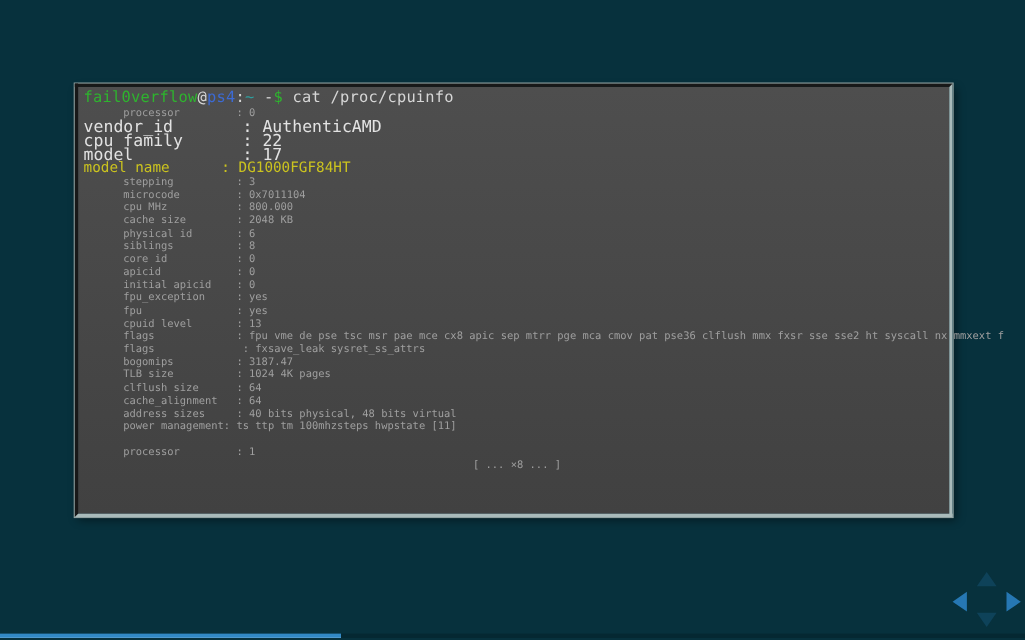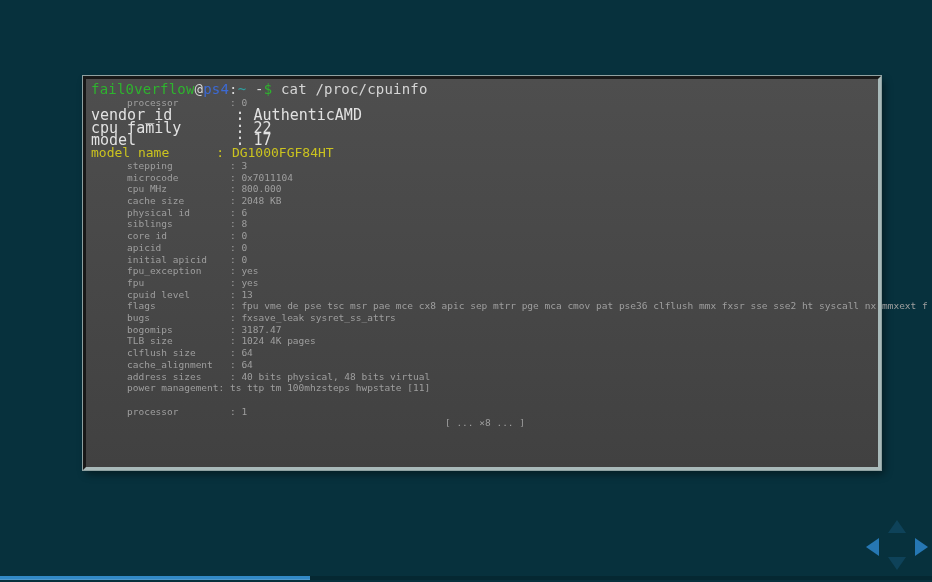--- a/index.html
+++ b/index.html
@@ -8,21 +8,21 @@
   body {
     background: #07313d;
     overflow: hidden;
     position: relative;
     font-family: "DejaVu Sans Mono", "Liberation Mono", monospace;
   }
   .stage { position: absolute; inset: 0; }
 
   .terminal {
     position: absolute;
-    left: 83px; top: 76px;
+    left: 68px; top: 76px;
     width: 798px; height: 394px;
     background: linear-gradient(#4e4e4e, #414141);
     border: 3px solid;
     border-color: #181818 #a9baba #a9baba #181818;
     box-shadow: 0 0 0 1px #8fa1a1, 3px 4px 8px rgba(0,0,0,0.45);
     padding: 2px 0 0 5px;
     overflow: visible;
   }
 
   .row { white-space: pre; display: block; }
@@ -119,21 +119,21 @@
         <div class="row small">cache size        : 2048 KB</div>
         <div class="row small">physical id       : 6</div>
         <div class="row small">siblings          : 8</div>
         <div class="row small">core id           : 0</div>
         <div class="row small">apicid            : 0</div>
         <div class="row small">initial apicid    : 0</div>
         <div class="row small">fpu_exception     : yes</div>
         <div class="row small">fpu               : yes</div>
         <div class="row small">cpuid level       : 13</div>
         <div class="row small">flags             : fpu vme de pse tsc msr pae mce cx8 apic sep mtrr pge mca cmov pat pse36 clflush mmx fxsr sse sse2 ht syscall nx mmxext f</div>
-        <div class="row small">bugs              : fxsave_leak sysret_ss_attrs</div>
+        <div class="row small">flags              : fxsave_leak sysret_ss_attrs</div>
         <div class="row small">bogomips          : 3187.47</div>
         <div class="row small">TLB size          : 1024 4K pages</div>
         <div class="row small">clflush size      : 64</div>
         <div class="row small">cache_alignment   : 64</div>
         <div class="row small">address sizes     : 40 bits physical, 48 bits virtual</div>
         <div class="row small">power management: ts ttp tm 100mhzsteps hwpstate [11]</div>
         <div class="row small">&nbsp;</div>
         <div class="row small">processor         : 1</div>
         <div class="row small-center">[ ... ×8 ... ]</div>
       </div>

